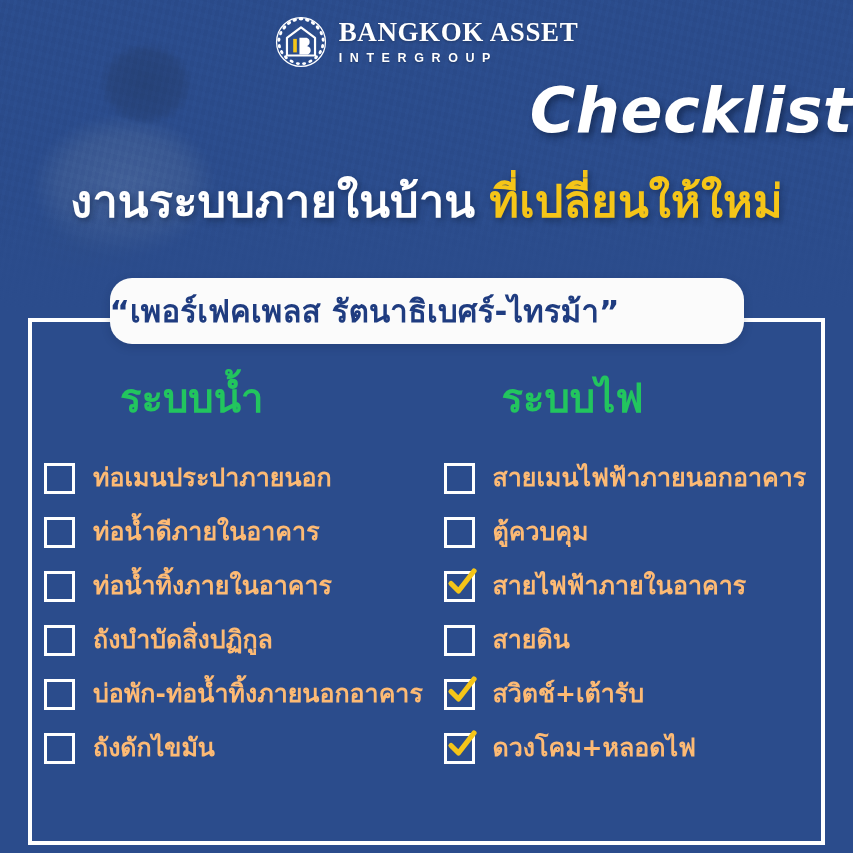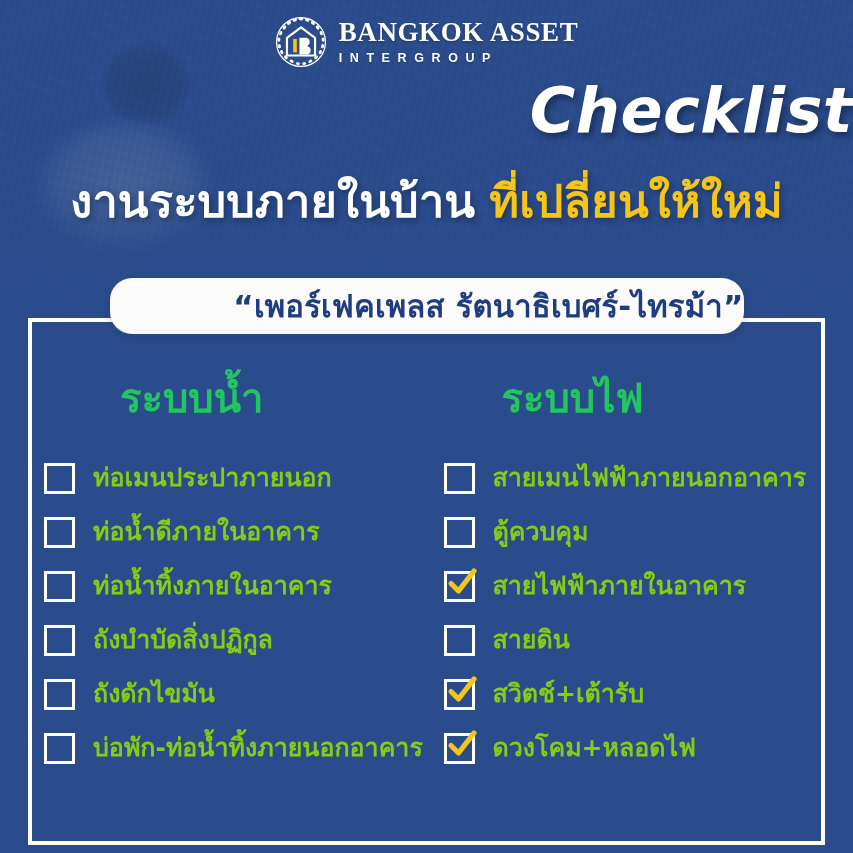--- a/index.html
+++ b/index.html
@@ -162,26 +162,26 @@
     z-index: 3;
   }
 
   
   .project-pill {
     position: absolute;
     left: 50%;
     transform: translateX(-50%);
     top: 278px;
     width: 634px;
-    height: 56px;
+    height: 66px;
     background: #FBFBFB;
     border-radius: 22px;
     display: flex;
     align-items: center;
-    justify-content: flex-end;
+    justify-content: flex-start;
     z-index: 7;
     box-shadow: 0 3px 10px rgba(10,24,52,.18);
   }
   .project-pill span {
     color: #1F3C80;
     font-family: "DejaVu Sans", "Liberation Sans", sans-serif;
     font-size: 31px;
     font-weight: 700;
     letter-spacing: .2px;
     white-space: nowrap;
@@ -229,21 +229,21 @@
   }
   .checkbox .tick {
     position: absolute;
     left: -3px;
     top: -9px;
     width: 34px;
     height: 34px;
     display: block;
   }
   .item-label {
-    color: #84cc16;
+    color: #fdba74;
     font-family: "DejaVu Sans", "Liberation Sans", sans-serif;
     font-size: 25px;
     font-weight: 600;
     line-height: 1.1;
     white-space: nowrap;
   }
 </style>
 </head>
 <body>
 
@@ -324,25 +324,25 @@
         <div class="item">
           <span class="checkbox"></span>
           <span class="item-label">ท่อน้ำทิ้งภายในอาคาร</span>
         </div>
         <div class="item">
           <span class="checkbox"></span>
           <span class="item-label">ถังบำบัดสิ่งปฏิกูล</span>
         </div>
         <div class="item">
           <span class="checkbox"></span>
+          <span class="item-label">บ่อพัก-ท่อน้ำทิ้งภายนอกอาคาร</span>
+        </div>
+        <div class="item">
+          <span class="checkbox"></span>
           <span class="item-label">ถังดักไขมัน</span>
-        </div>
-        <div class="item">
-          <span class="checkbox"></span>
-          <span class="item-label">บ่อพัก-ท่อน้ำทิ้งภายนอกอาคาร</span>
         </div>
 
       </div>
     </div>
 
     <div class="col col-right">
       <div class="col-title">ระบบไฟ</div>
       <div class="items">
 
         <div class="item">

